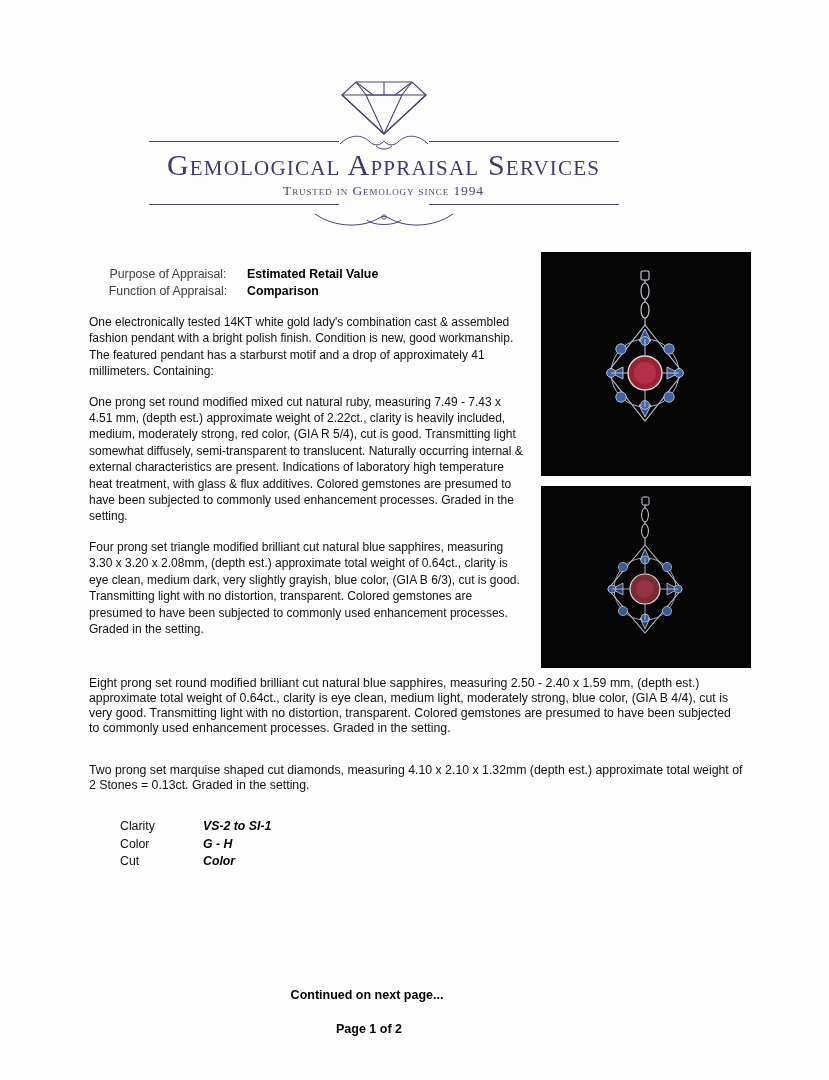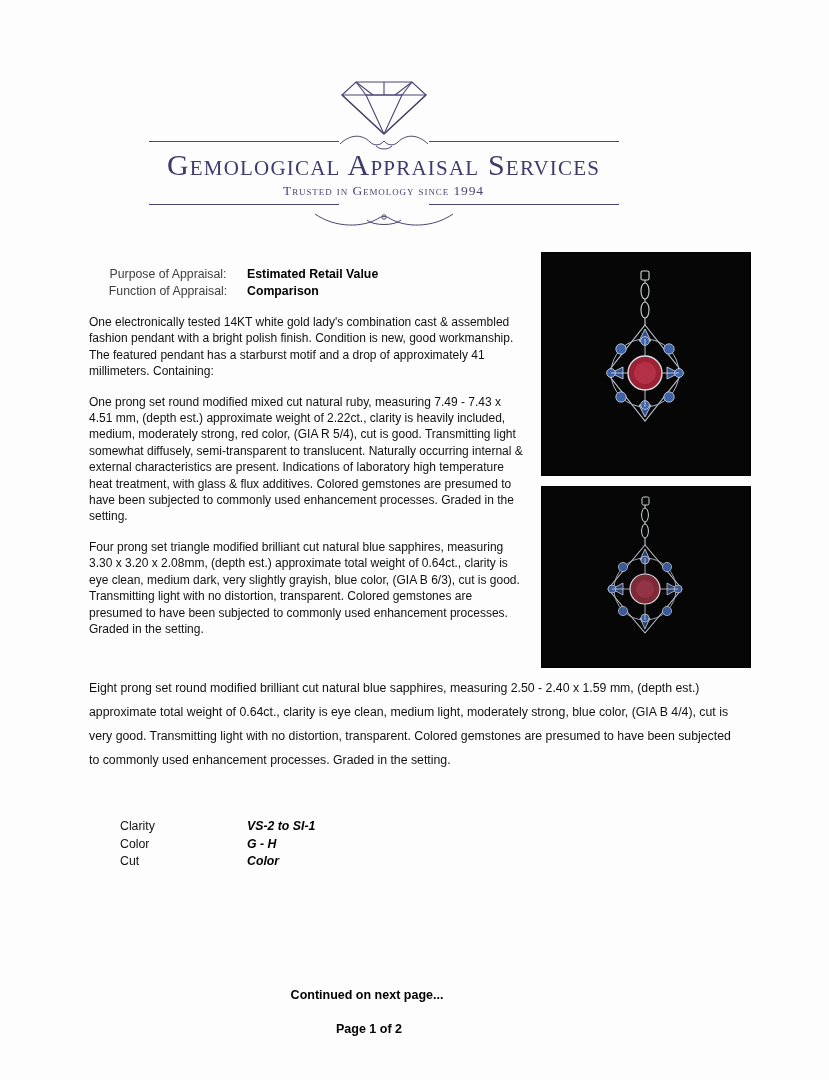--- a/index.html
+++ b/index.html
@@ -99,21 +99,21 @@
     font-size: 12px;
     line-height: 16.4px;
     color: #111;
     text-align: left;
   }
   .body-wide {
     position: absolute;
     left: 89px;
     width: 654px;
     font-size: 12.3px;
-    line-height: 24px;
+    line-height: 15px;
     color: #111;
   }
   .para { margin: 0 0 14px 0; }
 
   
   .photo {
     position: absolute;
     background: #050505;
     border: 1px solid #000;
   }
@@ -121,21 +121,21 @@
   #photo-bottom { left: 541px; top: 486px; width: 208px; height: 180px; }
 
   
   .specs {
     position: absolute;
     left: 120px;
     top: 818px;
     font-size: 12.3px;
     line-height: 17.5px;
   }
-  .spec-row { display: flex; gap: 44px; }
+  .spec-row { display: flex; }
   .spec-label { width: 83px; color: #111; }
   .spec-value { font-weight: bold; color: #000; font-style: italic; }
 
   
   .footer-continued {
     position: absolute;
     left: 0;
     top: 988px;
     width: 734px;
     text-align: center;
@@ -307,20 +307,23 @@
   <div class="body-col">
     <p class="para">One electronically tested 14KT white gold lady's combination cast &amp; assembled fashion pendant with a bright polish finish. Condition is new, good workmanship. The featured pendant has a starburst motif and a drop of approximately 41 millimeters.  Containing:</p>
     <p class="para">One prong set round modified mixed cut natural ruby, measuring 7.49 - 7.43 x 4.51 mm, (depth est.) approximate weight of 2.22ct., clarity is heavily included, medium, moderately strong, red color, (GIA R 5/4), cut is good. Transmitting light somewhat diffusely, semi-transparent to translucent. Naturally occurring internal &amp; external characteristics are present. Indications of laboratory high temperature heat treatment, with glass &amp; flux additives. Colored gemstones are presumed to have been subjected to commonly used enhancement processes. Graded in the setting.</p>
     <p class="para">Four prong set triangle modified brilliant cut natural blue sapphires, measuring 3.30 x 3.20 x 2.08mm, (depth est.) approximate total weight of 0.64ct., clarity is eye clean, medium dark, very slightly grayish, blue color, (GIA B 6/3), cut is good. Transmitting light with no distortion, transparent. Colored gemstones are presumed to have been subjected to commonly used enhancement processes. Graded in the setting.</p>
   </div>
 
   <div class="body-wide" style="top:676px;">
     <p class="para">Eight prong set round modified brilliant cut natural blue sapphires, measuring 2.50 - 2.40 x 1.59 mm, (depth est.) approximate total weight of 0.64ct., clarity is eye clean, medium light, moderately strong, blue color, (GIA B 4/4), cut is very good. Transmitting light with no distortion, transparent. Colored gemstones are presumed to have been subjected to commonly used enhancement processes. Graded in the setting.</p>
   </div>
 
+  <div class="body-wide" style="top:763px;">
+    <p class="para">Two prong set marquise shaped cut diamonds, measuring 4.10 x 2.10 x 1.32mm (depth est.) approximate total weight of 2 Stones = 0.13ct. Graded in the setting.</p>
+  </div>
 
   <div class="specs">
     <div class="spec-row">
       <div class="spec-label">Clarity</div>
       <div class="spec-value">VS-2 to SI-1</div>
     </div>
     <div class="spec-row">
       <div class="spec-label">Color</div>
       <div class="spec-value">G - H</div>
     </div>

